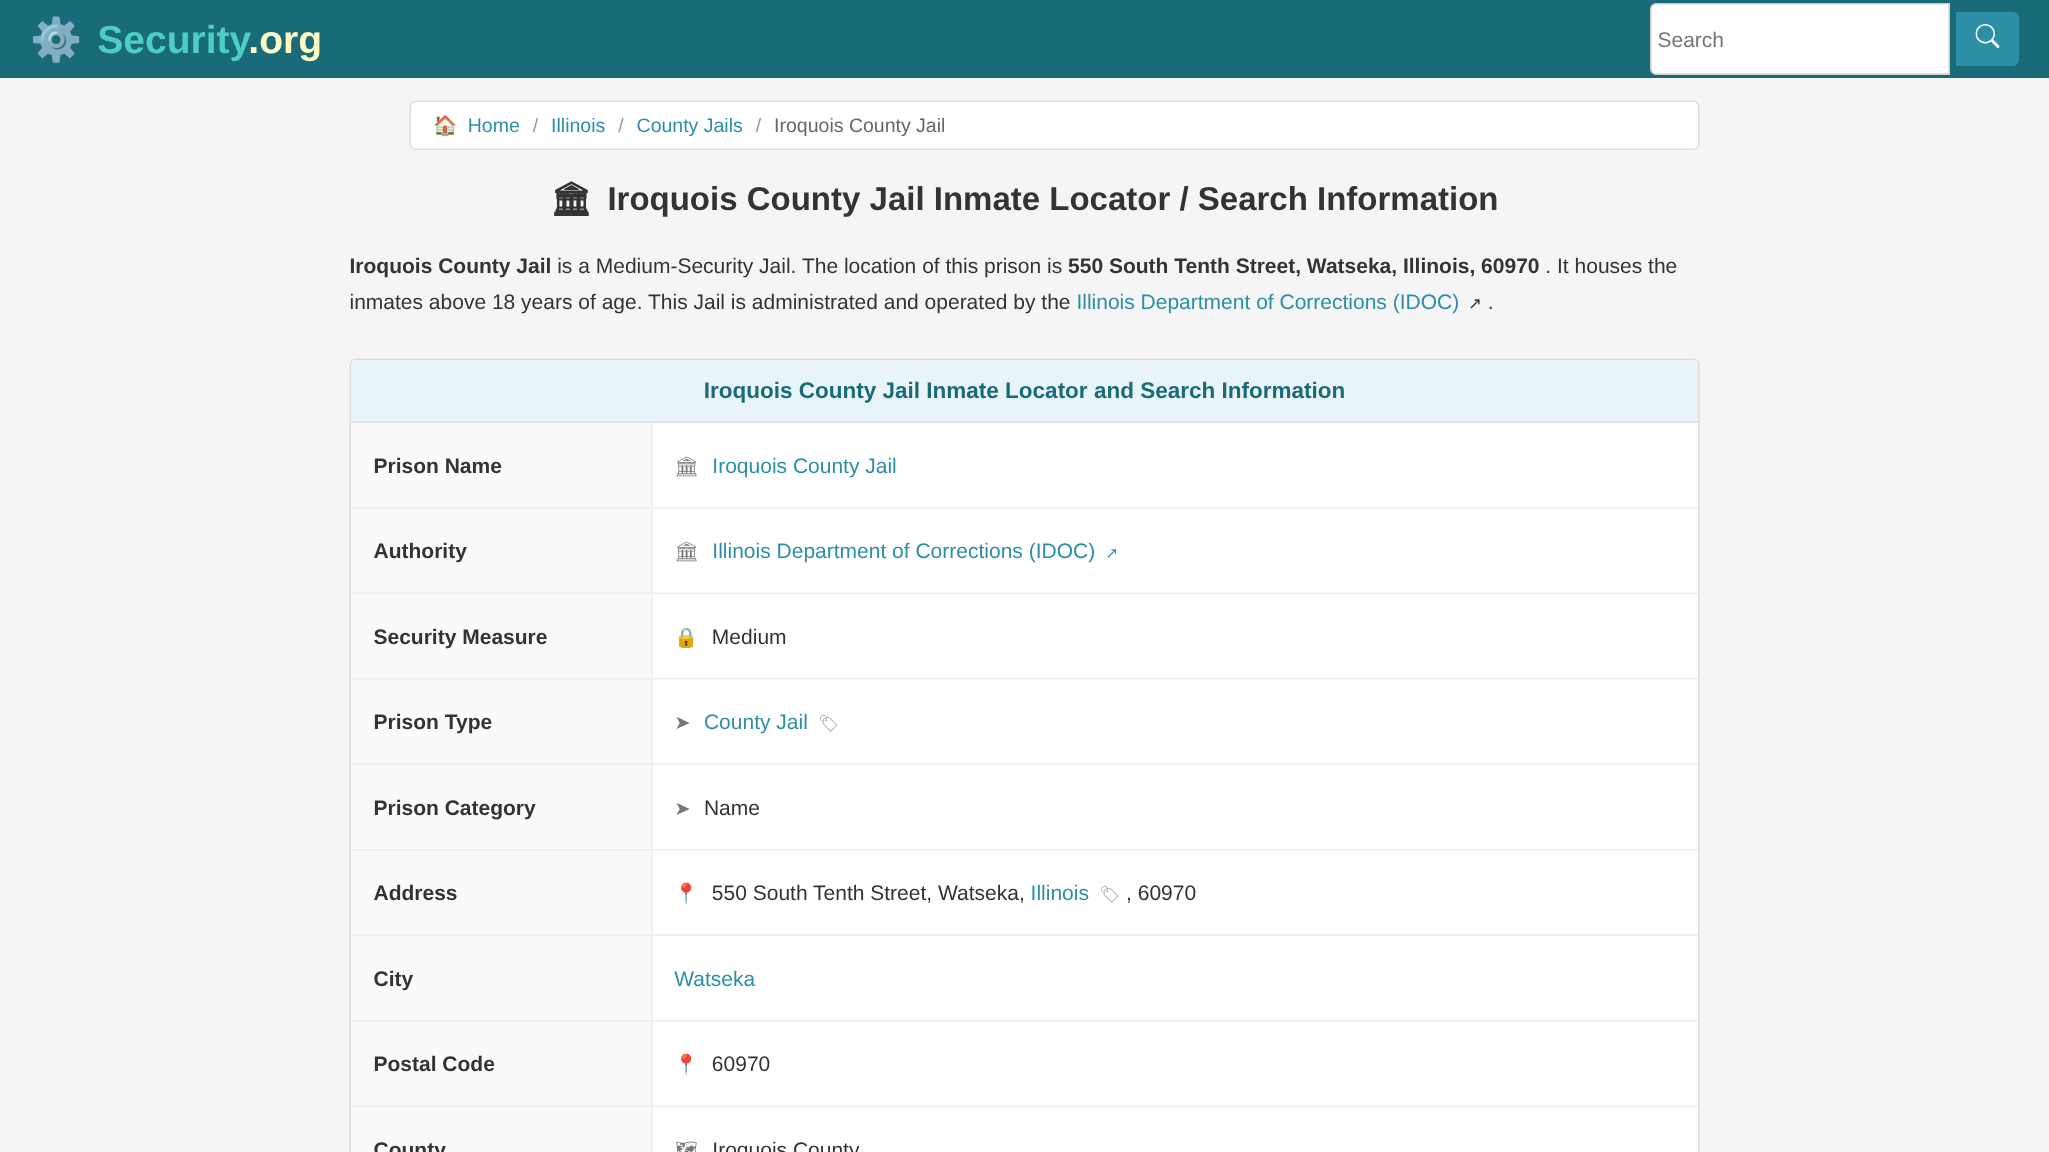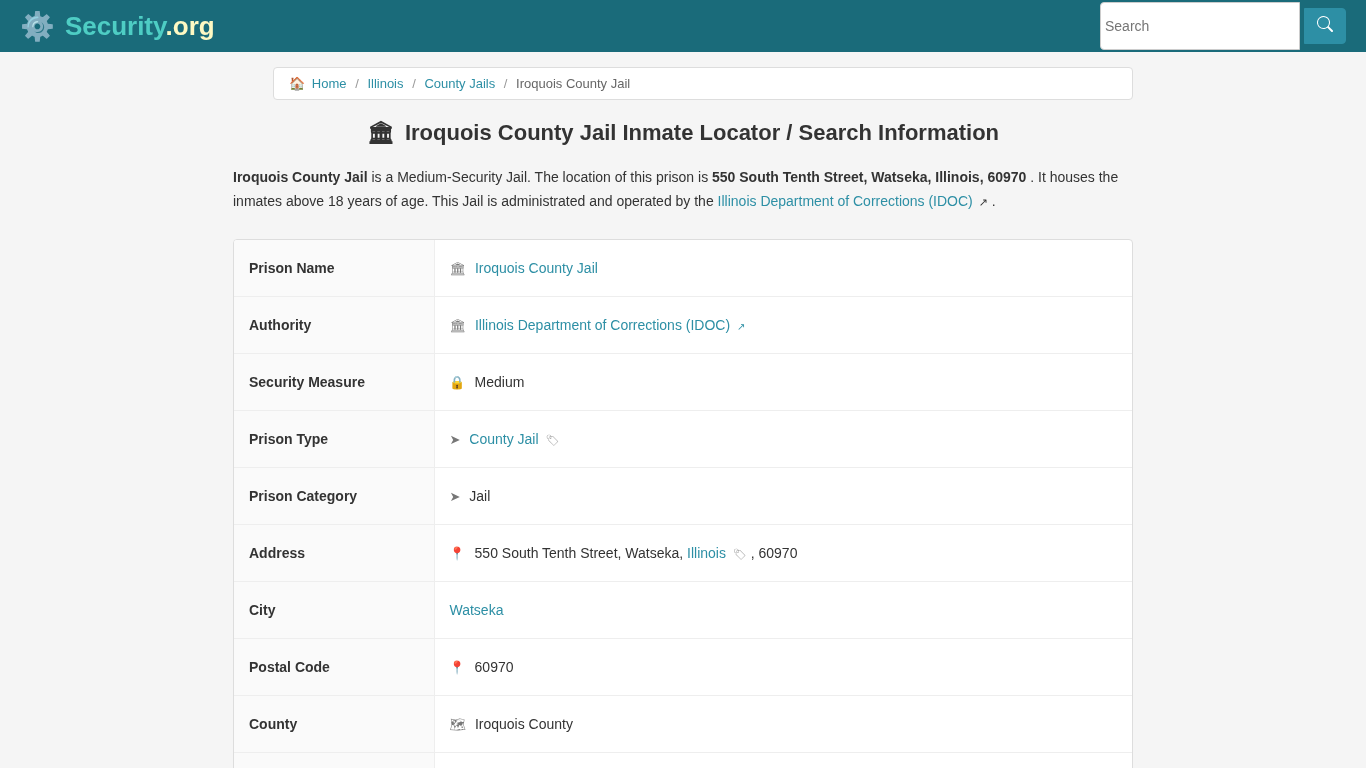--- a/index.html
+++ b/index.html
@@ -205,20 +205,21 @@
     <strong>Iroquois County Jail</strong>
     <span> is a Medium-Security Jail. The location of this prison is </span>
     <strong>550 South Tenth Street, Watseka, Illinois, 60970</strong>
     <span>. It houses the inmates above 18 years of age. This Jail is administrated and operated by the </span>
     <a href="#">Illinois Department of Corrections (IDOC)</a>
     <span style="font-size:11px; margin-left:2px;">↗</span>
     <span>.</span>
   </p>
 
   <div class="card">
+    <div class="card-header">Iroquois County Jail Inmate Locator and Search Information</div>
     <table class="info-table">
       <tbody>
 
         <tr>
           <td>Prison Name</td>
           <td>
             <span class="cell-icon">🏛</span>
             <a href="#" class="cell-link">Iroquois County Jail</a>
           </td>
         </tr>
@@ -246,21 +247,21 @@
             <span class="cell-icon">➤</span>
             <a href="#" class="cell-link">County Jail</a>
             <span class="tag-icon">🏷</span>
           </td>
         </tr>
 
         <tr>
           <td>Prison Category</td>
           <td>
             <span class="cell-icon">➤</span>
-            <span>Jail</span>
+            <span>Name</span>
           </td>
         </tr>
 
         <tr>
           <td>Address</td>
           <td>
             <span class="cell-icon">📍</span>
             <span>550 South Tenth Street, Watseka, </span>
             <a href="#" class="cell-link">Illinois</a>
             <span class="tag-icon">🏷</span>

